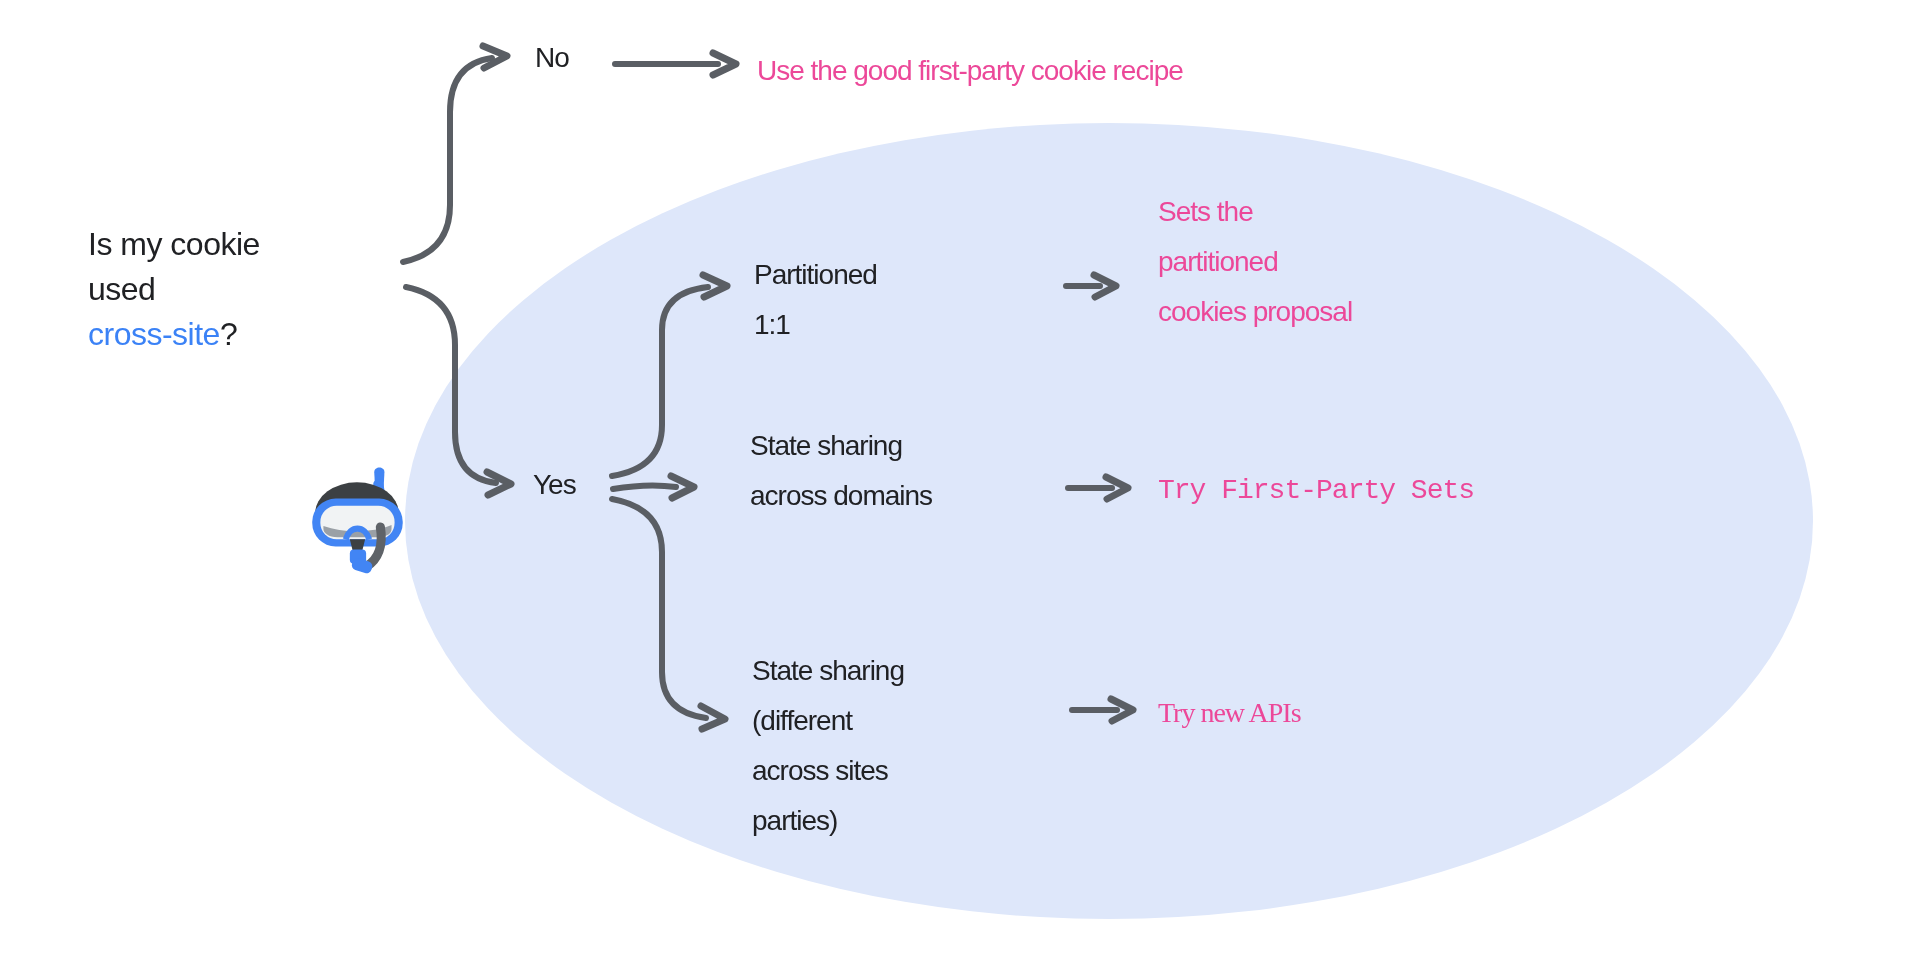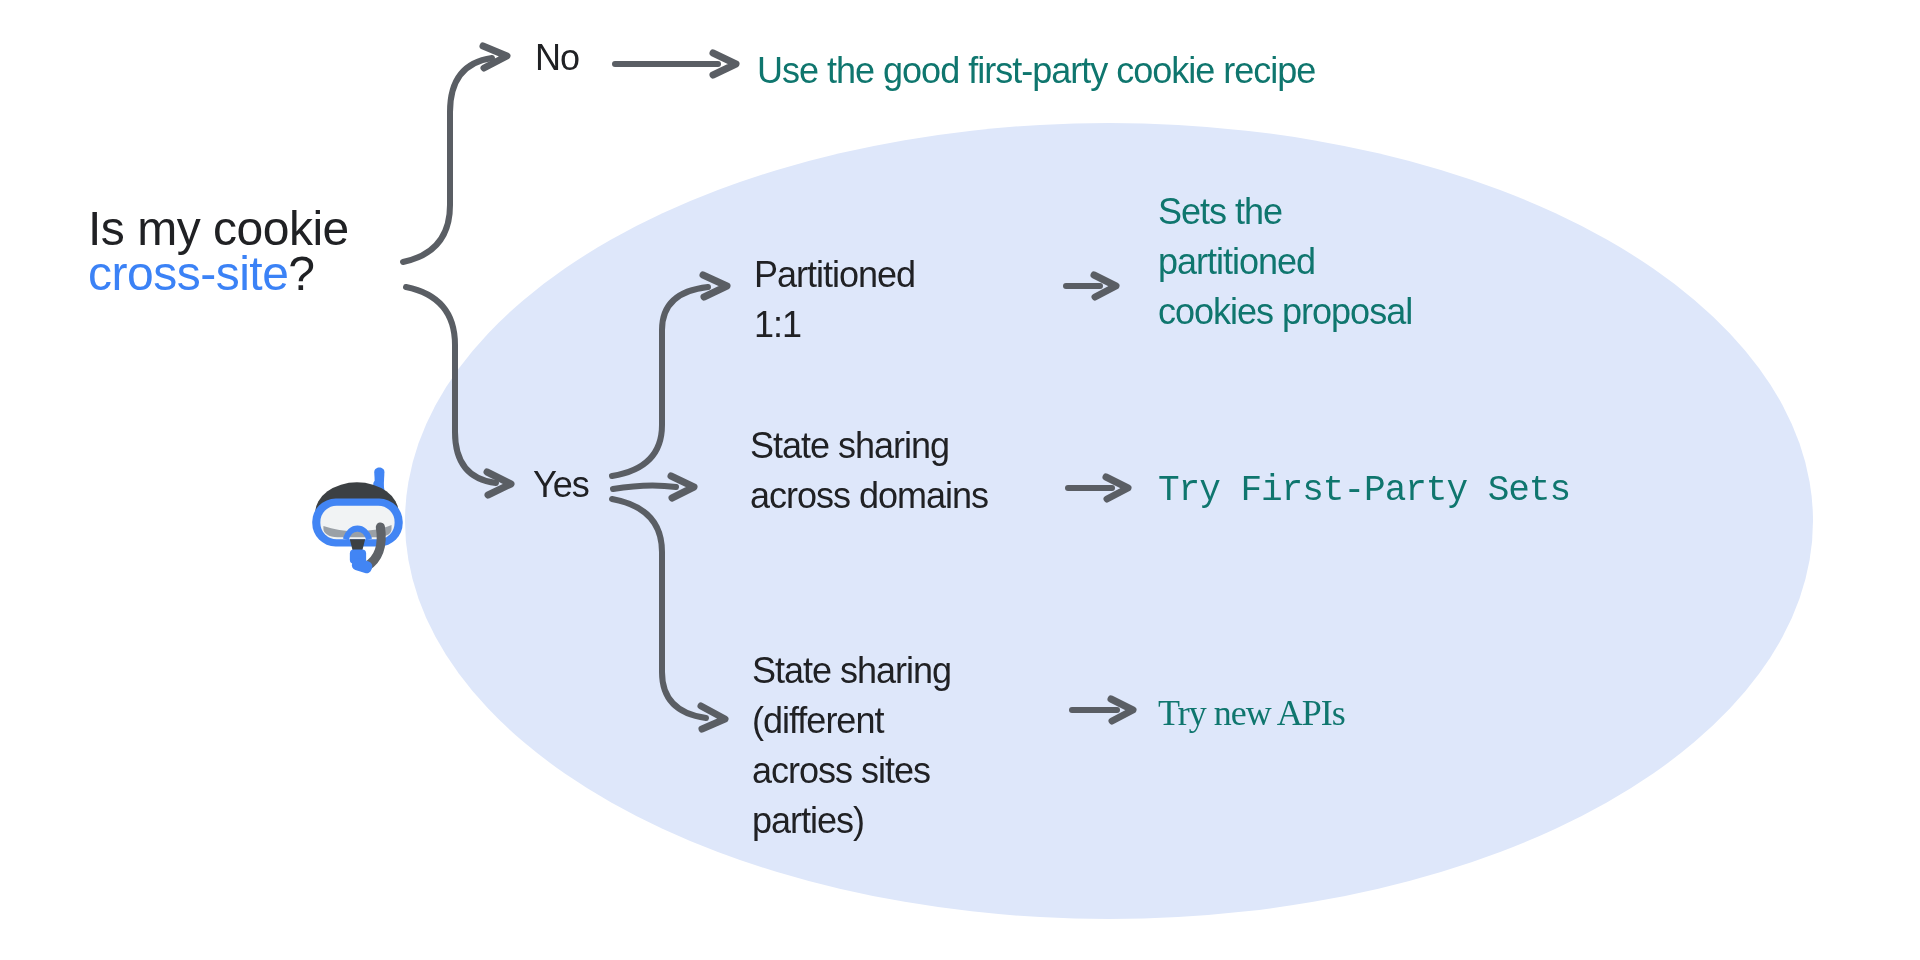--- a/index.html
+++ b/index.html
@@ -8,29 +8,29 @@
     background:#ffffff;
     font-family:"Liberation Sans", sans-serif;
     color:#202124;
   }
   .abs{position:absolute;}
   .ellipse{
     left:405px;top:123px;width:1408px;height:796px;
     background:#DEE7FA;border-radius:50%;
   }
   .node{
-    font-size:36px;line-height:50px;letter-spacing:-1px;
+    font-size:28px;line-height:50px;letter-spacing:-1px;
     white-space:nowrap;color:#202124;font-weight:500;
   }
   .question{
-    left:88px;top:206px;font-size:48px;line-height:45px;letter-spacing:-0.5px;
+    left:88px;top:222px;font-size:32px;line-height:45px;letter-spacing:-0.5px;
     font-weight:500;white-space:nowrap;
   }
   .blue{color:#3b82f6;}
-  a.link{color:#0f766e;text-decoration:none;cursor:pointer;}
+  a.link{color:#ec4899;text-decoration:none;cursor:pointer;}
   #no-label{left:535px;top:33px;}
   #use-recipe{left:757px;top:46px;}
   #yes-label{left:533px;top:460px;}
   #partitioned{left:754px;top:250px;}
   #check-proposal{left:1158px;top:187px;}
   #state-domains{left:750px;top:421px;}
   #try-fps{left:1158px;top:466px;font-family:Liberation Mono, monospace;}
   #state-sites{left:752px;top:646px;}
   #try-apis{left:1158px;top:688px;font-family:Liberation Serif, serif;}
   #arrow-layer{left:0;top:0;width:1920px;height:960px;pointer-events:none;}
@@ -84,20 +84,21 @@
   </g>
 
   <g>
     <path stroke-width="6" d="M 1072 710 L 1117 710"></path>
     <path stroke-width="7" d="M 1111 699 L 1133 710 L 1112 721"></path>
   </g>
 </svg>
 
 <div class="abs question">
   <div>Is my cookie</div>
+  <div>used</div>
   <div><span class="blue">cross-site</span><span>?</span></div>
 </div>
 
 <div id="no-label" class="abs node">No</div>
 <a id="use-recipe" class="abs node link">Use the good first-party cookie recipe</a>
 
 <div id="yes-label" class="abs node">Yes</div>
 
 <svg id="mask-icon" class="abs" viewBox="0 0 110 118">
   <path d="M 70 10 C 70 4, 80 4, 80 10 L 79 30 L 71 30 Z" fill="#4285F4"></path>

